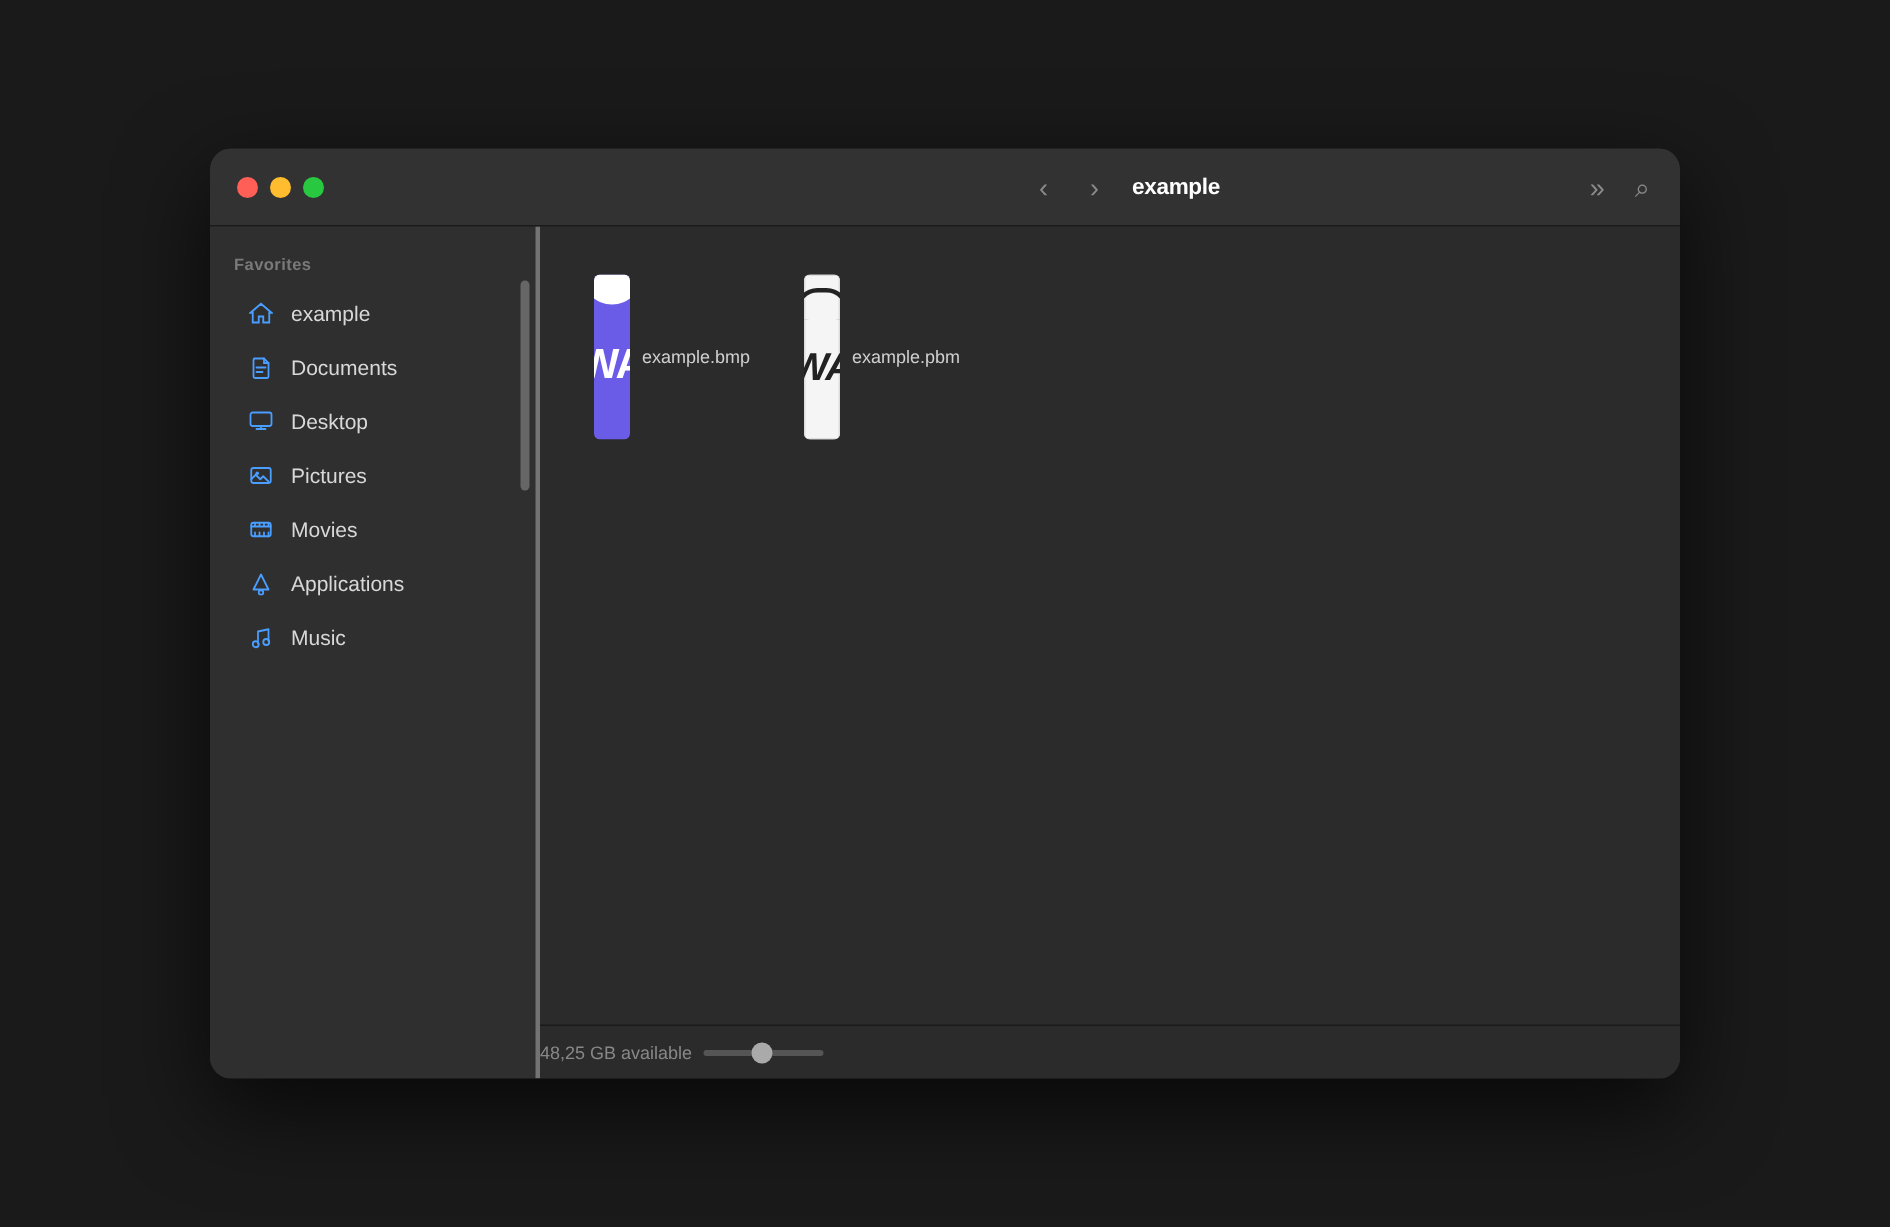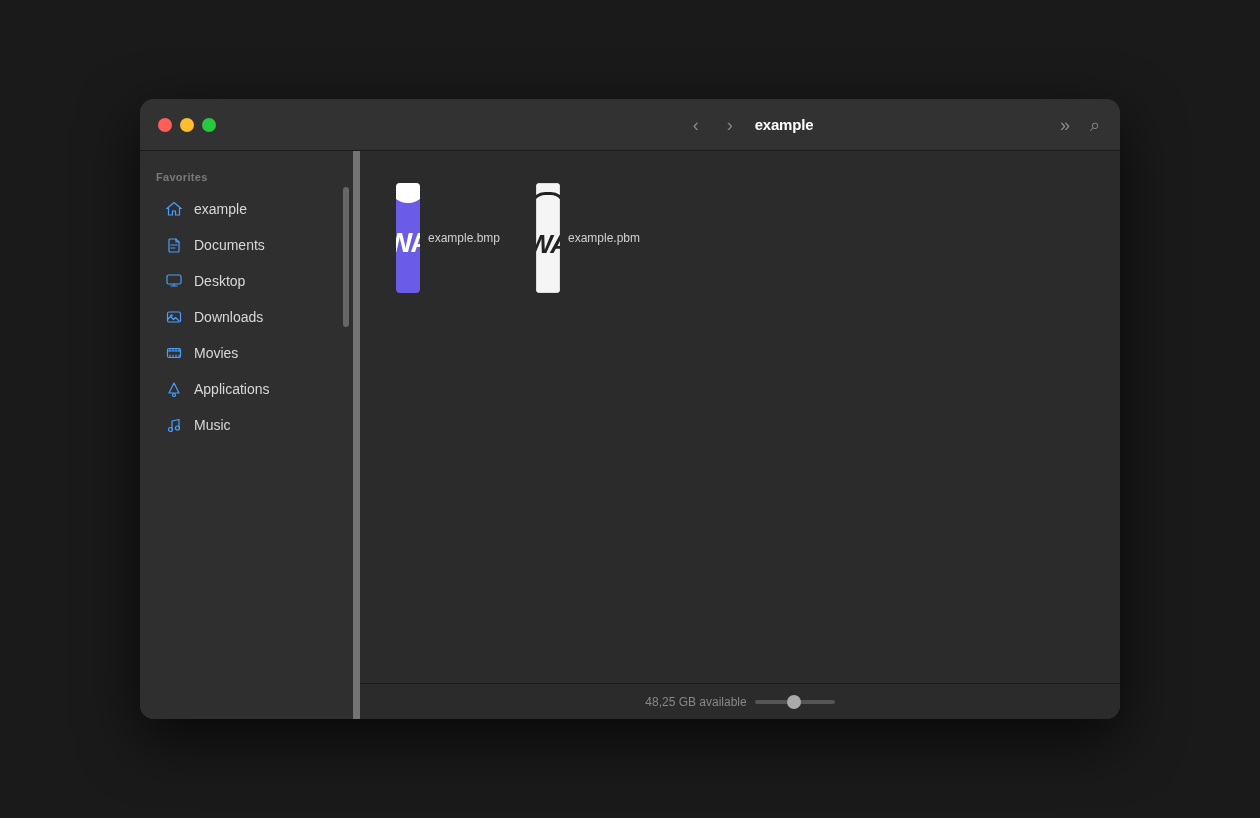--- a/index.html
+++ b/index.html
@@ -106,21 +106,21 @@
       overflow: hidden;
     }
 
     
     .sidebar {
       width: 220px;
       background: #2f2f2f;
       display: flex;
       flex-direction: column;
       padding: 16px 0;
-      border-right: 7px solid #737373;
+      border-right: 3px solid #737373;
       position: relative;
     }
 
     
     .scrollbar-track {
       position: absolute;
       right: 4px;
       top: 16px;
       bottom: 16px;
       width: 6px;
@@ -282,21 +282,21 @@
       white-space: nowrap;
     }
 
     
     .statusbar {
       height: 36px;
       background: #2b2b2b;
       border-top: 1px solid #1a1a1a;
       display: flex;
       align-items: center;
-      justify-content: center;
+      justify-content: flex-start;
       gap: 8px;
       flex-shrink: 0;
     }
 
     .status-text {
       color: #888;
       font-size: 12px;
     }
 
     .zoom-slider-wrap {
@@ -382,21 +382,21 @@
 
 
       <div class="sidebar-item">
         <div class="sidebar-icon">
           <svg width="16" height="16" viewBox="0 0 16 16" fill="none">
             <rect x="1.5" y="3" width="13" height="10" rx="1.5" stroke="#4a9eff" stroke-width="1.2"></rect>
             <circle cx="5.5" cy="6.5" r="1.2" fill="#4a9eff"></circle>
             <path d="M1.5 10.5l3-3 3 3 2-2 3.5 3.5" stroke="#4a9eff" stroke-width="1.2" stroke-linecap="round" stroke-linejoin="round"></path>
           </svg>
         </div>
-        <span class="sidebar-label">Downloads</span>
+        <span class="sidebar-label">Pictures</span>
       </div>
 
       <div class="sidebar-item">
         <div class="sidebar-icon">
           <svg width="16" height="16" viewBox="0 0 16 16" fill="none">
             <rect x="1.5" y="3.5" width="13" height="9" rx="1.5" stroke="#4a9eff" stroke-width="1.2"></rect>
             <path d="M1.5 6h13M4 3.5V6M7 3.5V6M10 3.5V6M13 3.5V6M4 10v2.5M7 10v2.5M10 10v2.5M13 10v2.5" stroke="#4a9eff" stroke-width="1.2" stroke-linecap="round"></path>
           </svg>
         </div>
         <span class="sidebar-label">Movies</span>

